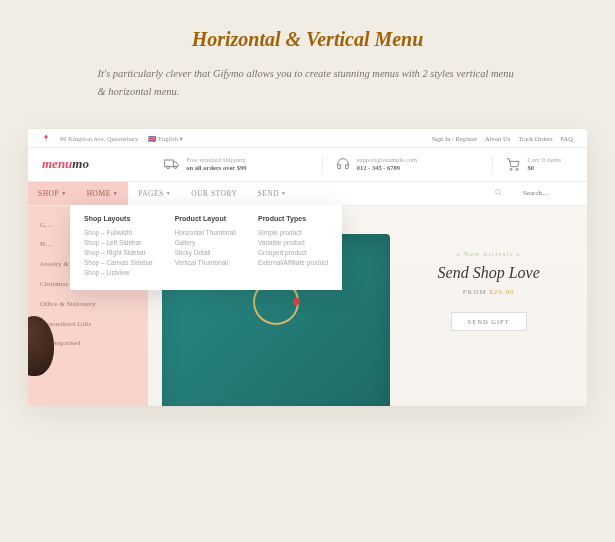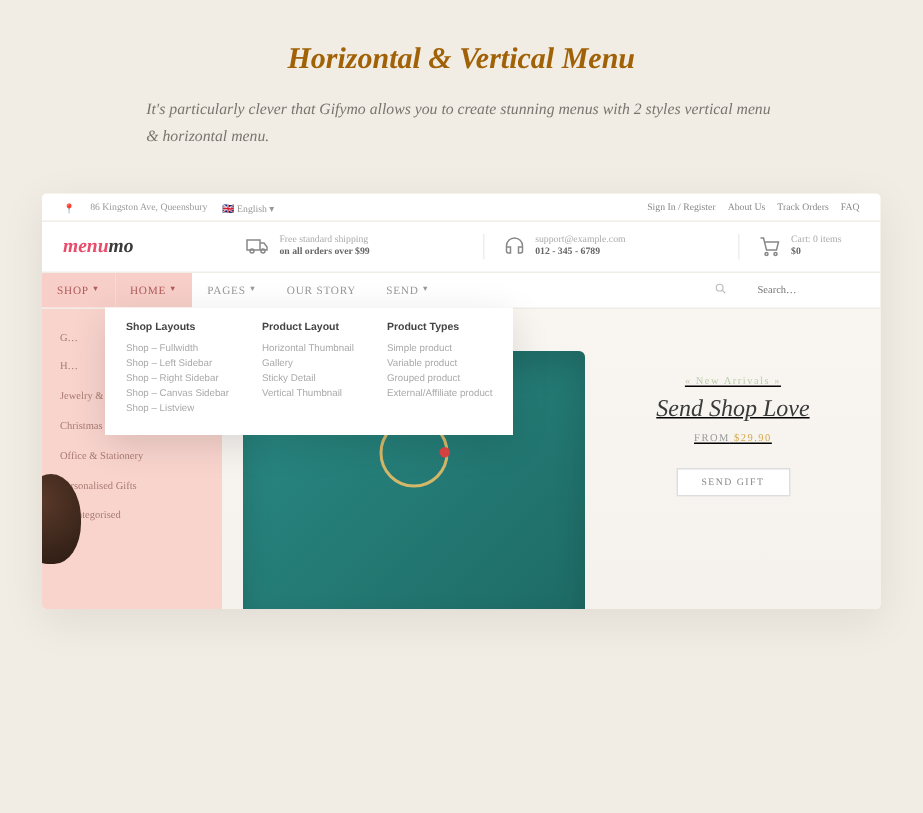--- a/index.html
+++ b/index.html
@@ -20,34 +20,34 @@
   .info-group + .info-group { border-left: 1px solid #eee; }
   .info-icon { width: 16px; height: 16px; display: flex; align-items: center; justify-content: center; color: #888; }
   .info-text { font-size: 6.5px; line-height: 1.3; color: #999; }
   .info-text .line1 { color: #aaa; }
   .info-text .line2 { color: #666; font-weight: bold; }
   .navbar { display: flex; align-items: center; border-top: 1px solid #f0ece6; border-bottom: 1px solid #f0ece6; font-size: 7.5px; position: relative; }
   .nav-item { padding: 7px 10px; color: #999; cursor: pointer; position: relative; letter-spacing: 0.5px; }
   .nav-item.active { background: #f7cfc8; color: #b05a5a; }
   .nav-item.open { background: #f7cfc8; color: #b05a5a; }
   .nav-item .chev { font-size: 5px; margin-left: 2px; vertical-align: middle; }
-  .search-area { margin-left: auto; display: flex; align-items: center; padding-right: 32px; gap: 20px; color: #bbb; }
+  .search-area { margin-left: auto; display: flex; align-items: center; padding-right: 14px; gap: 20px; color: #bbb; }
   .search-area input { border: none; font-size: 7px; width: 50px; outline: none; color: #888; font-family: inherit; }
   .search-icon svg { width: 9px; height: 9px; }
   .mega { position: absolute; top: 100%; left: 42px; background: #fff; box-shadow: 0 6px 24px rgba(0,0,0,0.12); padding: 10px 14px 12px; display: flex; gap: 22px; z-index: 10; font-size: 6.5px; }
   .mega-col h4 { font-size: 7px; color: #444; margin-bottom: 6px; font-weight: bold; font-family: Arial, sans-serif; }
   .mega-col div { color: #aaa; padding: 1.5px 0; cursor: pointer; font-family: Arial, sans-serif; }
   .content { display: flex; position: relative; min-height: 200px; }
   .sidebar { width: 120px; background: #f8d4cd; padding: 10px 0; font-size: 7px; color: #a87a72; }
   .side-item { padding: 5px 12px; cursor: pointer; line-height: 1.4; }
   .hero { flex: 1; background: linear-gradient(#f9f6f2, #f5f1ec); position: relative; display: flex; }
   .hero-img { width: 52%; background: linear-gradient(135deg, #2a8a84 0%, #1e6b66 100%); margin: 28px 0 0 14px; border-radius: 4px 4px 0 0; position: relative; box-shadow: inset 0 10px 20px rgba(0,0,0,0.15); }
   .bracelet { position: absolute; top: 40%; left: 50%; transform: translate(-50%,-50%); width: 46px; height: 46px; border: 2px solid #d4b86a; border-radius: 50%; }
   .bracelet::after { content:''; position:absolute; right:-3px; top:40%; width:7px; height:7px; background:#d44; border-radius:50%; }
-  .hero-text { flex: 1; text-align: center; padding: 44px 10px 3px; text-decoration: underline; }
+  .hero-text { flex: 1; text-align: center; padding: 44px 10px 3px; }
   .hero-eyebrow { font-size: 7px; color: #bca; letter-spacing: 1px; margin-bottom: 6px; }
   .hero-title { font-family: Georgia, serif; font-size: 16px; color: #3a3a3a; font-style: italic; margin-bottom: 6px; }
   .hero-price { font-size: 7px; letter-spacing: 1px; color: #999; margin-bottom: 14px; }
   .hero-price .amt { color: #d4a94a; }
   .hero-btn { display: inline-block; background: #fff; border: 1px solid #ddd; padding: 5px 16px; font-size: 6.5px; letter-spacing: 1px; color: #888; cursor: pointer; }
   .cup { position: absolute; left: -14px; bottom: 30px; width: 40px; height: 60px; background: radial-gradient(circle at 30% 30%, #5a3a2a, #2a1a12); border-radius: 50% 50% 45% 45%; z-index: 1; }
 </style>
 </head>
 <body>
 

